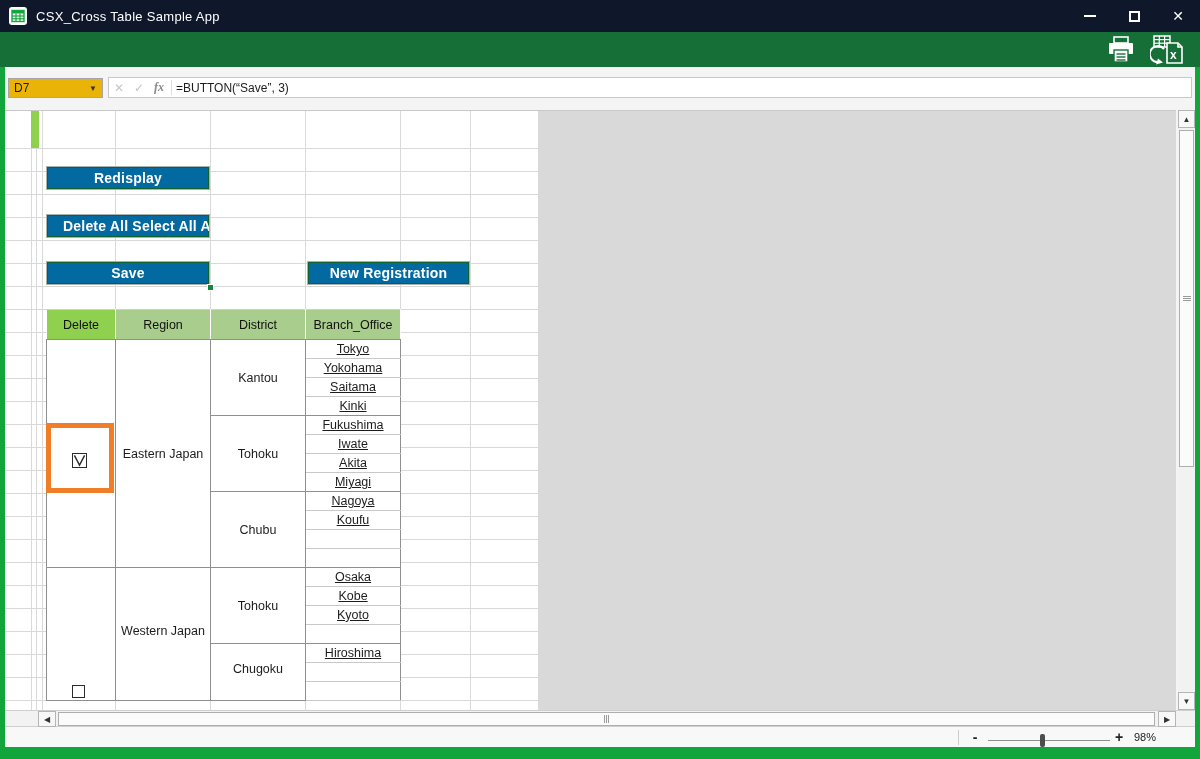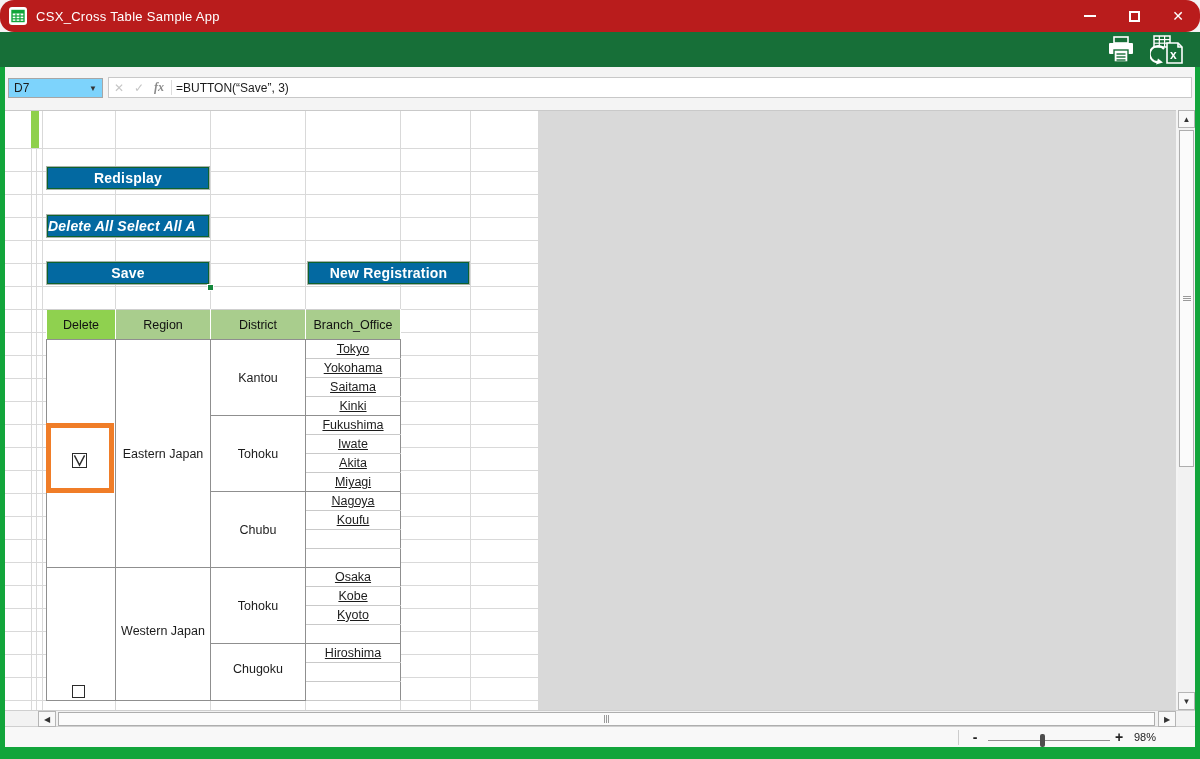--- a/index.html
+++ b/index.html
@@ -2,35 +2,35 @@
 <html><head>
 <meta charset="utf-8">
 <style>
   * { margin:0; padding:0; box-sizing:border-box; }
   html,body { width:1200px; height:759px; }
   body { font-family:"Liberation Sans", sans-serif; background:#f4f4f4; overflow:hidden; }
   #app { position:relative; width:1200px; height:759px; background:#f4f4f4; }
   .abs { position:absolute; }
 
   
-  .titlebar { left:0; top:0; width:1200px; height:32px; background:#b91c1c; display:flex; align-items:center;border-radius:14px; }
+  .titlebar { left:0; top:0; width:1200px; height:32px; background:#0f172a; display:flex; align-items:center; }
   .app-title { color:#ffffff; font-size:13px; margin-left:8px; letter-spacing:.3px; }
   .app-icon { margin-left:8px; display:flex; }
   .winbtns { margin-left:auto; display:flex; height:32px; }
   .winbtn { width:44px; height:32px; display:flex; align-items:center; justify-content:center; color:#fff; font-size:14px; cursor:default; }
   .winbtn .maxsq { width:11px; height:11px; border:2px solid #fff; display:block; }
   .winbtn .minbar { width:12px; height:2px; background:#fff; display:block; }
 
   
   .toolbar { left:0; top:32px; width:1200px; height:35px; background:#176f38; display:flex; align-items:center; justify-content:flex-end; }
   .toolicon { margin-right:14px; display:flex; align-items:center; }
 
   
   .midband { left:0; top:67px; width:1200px; height:43px; background:#f4f4f4; }
-  .namebox { left:8px; top:78px; width:95px; height:20px; background:#7dd3fc; border:1px solid #a6a6a6; display:flex; align-items:center; font-size:12px; color:#1c1c1c; padding-left:5px; }
+  .namebox { left:8px; top:78px; width:95px; height:20px; background:#eab308; border:1px solid #a6a6a6; display:flex; align-items:center; font-size:12px; color:#1c1c1c; padding-left:5px; }
   .namebox .arrow { margin-left:auto; margin-right:5px; font-size:8px; color:#333; }
   .formulabox { left:108px; top:77px; width:1084px; height:21px; background:#fff; border:1px solid #c8c8c8; display:flex; align-items:center; font-size:12px; color:#1c1c1c; }
   .fbtn { width:20px; text-align:center; color:#c6c6c6; font-size:12px; }
   .fxbtn { width:20px; text-align:center; color:#8a8a8a; font-size:12px; font-style:italic; font-family:"Liberation Serif", serif; font-weight:bold; }
   .fdivider { width:1px; height:15px; background:#dcdcdc; margin:0 4px 0 2px; }
 
   
   .gl { left:0; top:67px; width:5px; height:680px; background:#12a53b; }
   .gr { left:1195px; top:67px; width:5px; height:680px; background:#12a53b; }
   .gb { left:0; top:747px; width:1200px; height:12px; background:#12a53b; }
@@ -39,21 +39,21 @@
   .sheet { left:5px; top:110px; width:1171px; height:600px; background:#ffffff; border-top:1px solid #c9c9c9; overflow:hidden; }
   .gridrows { left:0; top:37px; width:533px; height:563px;
     background:repeating-linear-gradient(to bottom, #d9d9d9 0 1px, transparent 1px 23px); }
   .colline { top:0; width:1px; height:600px; background:#d9d9d9; }
   .titleblock { left:37px; top:0; width:496px; height:37px; background:#dbdbdb; display:flex; align-items:center; padding-left:8px; font-size:15px; color:#4f4f4f; white-space:nowrap; }
   .accentbar { left:26px; top:0; width:8px; height:37px; background:#8fd04c; }
   .grayblock { left:533px; top:0; width:638px; height:600px; background:#d9d9d9; }
 
   
   .btn { background:#0369a1; border:1px solid #a9b3aa; box-shadow:inset 0 0 0 1px #0e622e; color:#fff; font-weight:bold; font-size:14px; letter-spacing:.2px; display:flex; align-items:center; justify-content:center; white-space:nowrap; overflow:hidden; cursor:default; }
-  .btn-left { justify-content:flex-start; padding-left:1px;font-style:italic; }
+  .btn-left { justify-content:flex-start; padding-left:16px; }
   .save-handle { left:202px; top:173px; width:7px; height:7px; background:#15873c; border:1px solid #ffffff; }
 
   
   .tablewrap { left:41px; top:198px; width:355px; height:403px; overflow:hidden; }
   table.xtab { border-collapse:collapse; table-layout:fixed; width:354px; background:#fff; }
   table.xtab th { height:30px; font-size:12.5px; font-weight:normal; color:#111; border:1px solid #ffffff; border-top:1px solid #cfcfcf; border-bottom:1px solid #8f8f8f; }
   th.h-del { background:#8fd14f; border-left:1px solid #cfcfcf; }
   th.h-grn { background:#a9cd8d; }
   table.xtab td { height:19px; font-size:12.5px; color:#1c1c1c; text-align:center; vertical-align:middle; white-space:nowrap; overflow:hidden; }
   .c-del { border-left:1px solid #8f8f8f; border-right:1px solid #8f8f8f; border-bottom:1px solid #8f8f8f; }

